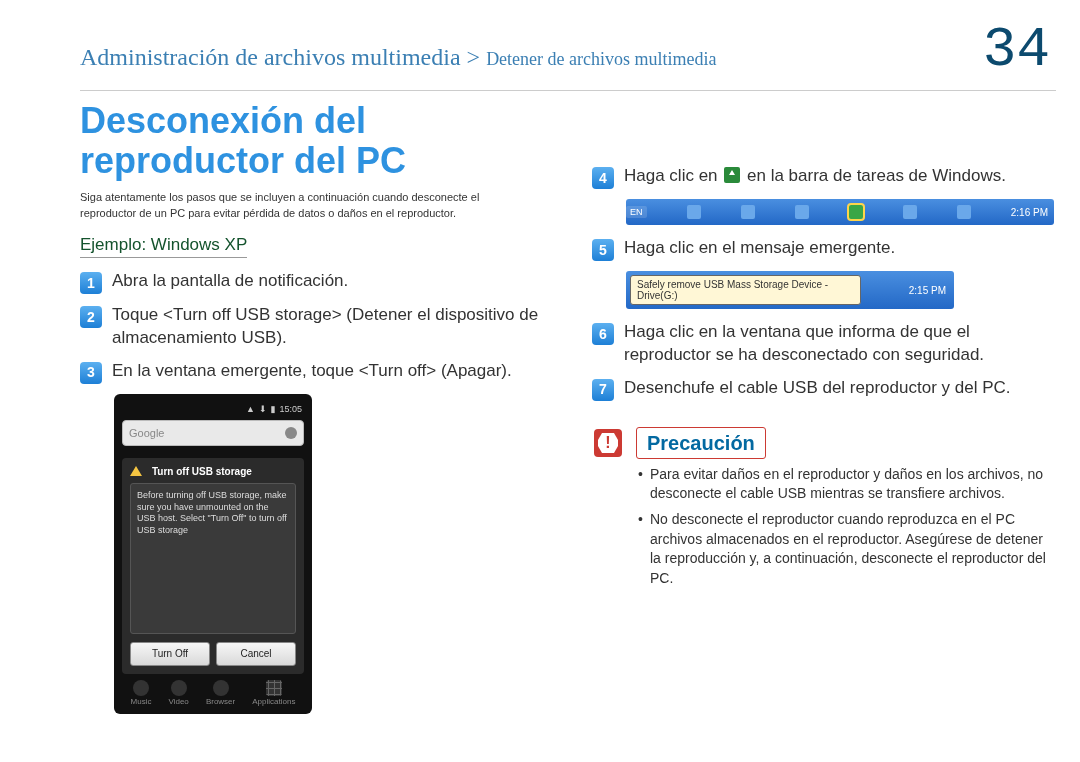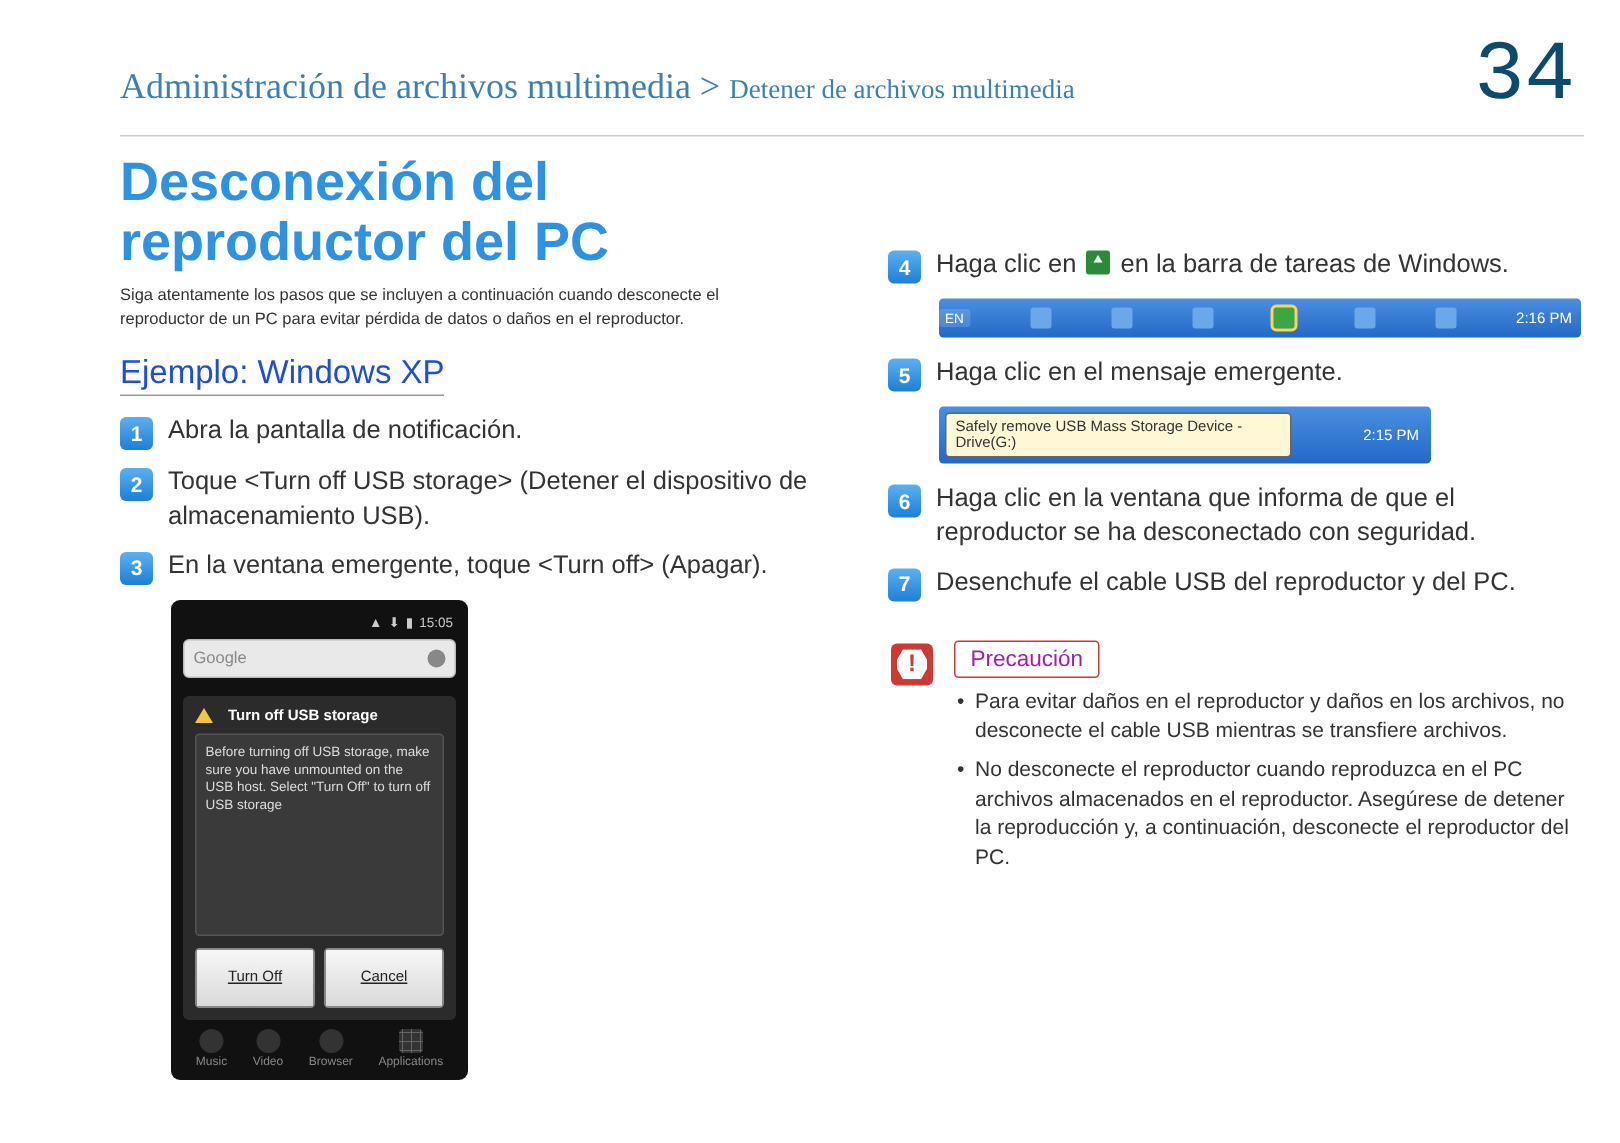--- a/index.html
+++ b/index.html
@@ -55,22 +55,22 @@
     font-family: Arial, sans-serif;
   }
   .intro {
     font-size: 11px;
     line-height: 1.4;
     margin-bottom: 14px;
     color: #333;
     max-width: 440px;
   }
   .example {
-    color: #1d4ed8;
-    font-size: 22px;
+    color: #14532d;
+    font-size: 17px;
     border-bottom: 1px solid #999;
     display: inline-block;
     padding-bottom: 2px;
     margin-bottom: 12px;
   }
   .step {
     display: flex;
     align-items: flex-start;
     gap: 10px;
     margin-bottom: 10px;
@@ -206,23 +206,23 @@
     width:0;height:0;border-left:6px solid transparent;border-right:6px solid transparent;border-bottom:10px solid #f5c542;
   }
   .phone-dialog .dlg-body{
     background:#3a3a3a;border:1px solid #555;border-radius:3px;
     padding:6px;line-height:1.3;margin-bottom:8px;flex:1;
   }
   .phone-dialog .dlg-buttons{
     display:flex;gap:6px;
   }
   .phone-dialog .dlg-buttons button{
-    flex:1;height:40px;font-size:10px;
+    flex:1;height:24px;font-size:10px;
     background:linear-gradient(#f7f7f7,#d9d9d9);
-    border:1px solid #888;border-radius:3px;color:#222;text-decoration:underline;
+    border:1px solid #888;border-radius:3px;color:#222;
   }
   .phone-nav{
     height:26px;margin-top:6px;
     display:flex;justify-content:space-around;align-items:center;
   }
   .phone-nav .nav-item{
     font-size:8px;color:#888;text-align:center;
   }
   .phone-nav .nav-dot{
     width:16px;height:16px;border-radius:50%;background:#333;margin:0 auto 1px;
@@ -250,21 +250,21 @@
     content:"";position:absolute;inset:4px;
     background:#fff;
     clip-path:polygon(20% 0,80% 0,100% 35%,100% 65%,80% 100%,20% 100%,0 65%,0 35%);
   }
   .caution-box .caution-icon::after{
     content:"!";position:absolute;inset:0;
     display:flex;align-items:center;justify-content:center;
     color:#cc3a33;font-weight:bold;font-size:16px;
   }
   .caution-title{
-    color:#a21caf;font-weight:normal;font-size:15px;
+    color:#0369a1;font-weight:bold;font-size:20px;
     margin-bottom:6px;
     display:inline-block;
     border:1px solid #cc3a33;border-radius:3px;
     padding:1px 10px;
   }
   .caution-box ul{
     list-style:none;padding:0;
   }
   .caution-box li{
     position:relative;padding-left:14px;margin-bottom:6px;

